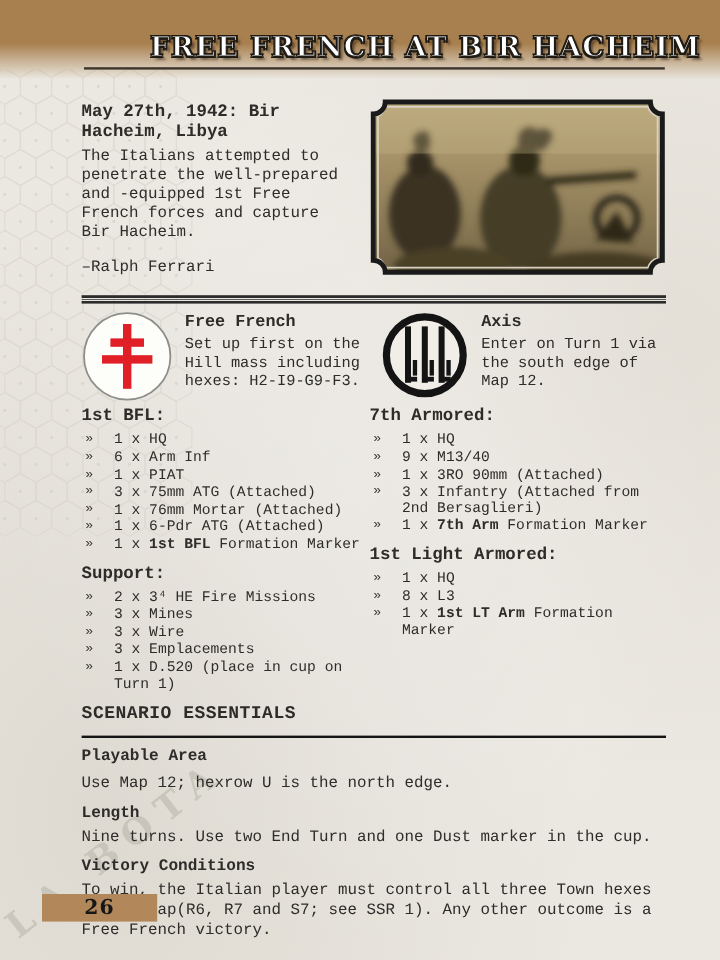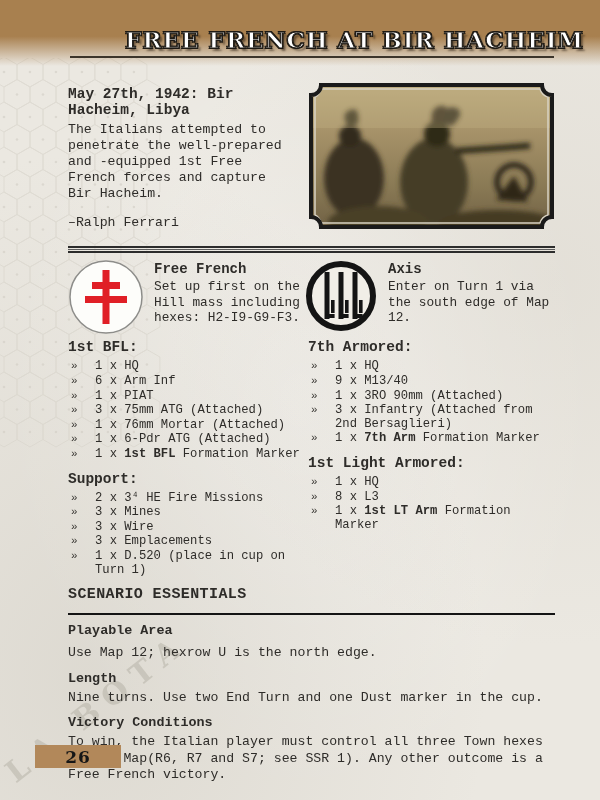--- a/index.html
+++ b/index.html
@@ -27,21 +27,21 @@
   .intro-row{display:flex;gap:14px;}
   .intro-text{flex:1;min-width:0;padding-top:4px;}
   .intro-heading{font-weight:bold;font-size:14.5px;margin:0 0 4px 0;}
   .intro-quote{font-size:13.2px;line-height:16px;margin:0 0 12px 0;}
   .intro-attrib{font-size:13.2px;}
   .photo{width:247px;height:148px;flex-shrink:0;}
   
   .divider{margin-top:3px;height:7px;
     background:linear-gradient(to bottom,#2c2c2c 0,#2c2c2c 2px,transparent 2px,transparent 3px,#5a5a5a 3px,#5a5a5a 4px,transparent 4px,transparent 5px,#2c2c2c 5px,#2c2c2c 7px);}
   
-  .factions{display:grid;grid-template-columns:232px 1fr;gap:4px;margin-top:6px;}
+  .factions{display:grid;grid-template-columns:232px 1fr;gap:17px;margin-top:6px;}
   .faction{display:flex;gap:10px;align-items:flex-start;}
   .faction-icon{flex-shrink:0;}
   .faction-name{font-weight:bold;font-size:14px;margin:2px 0 2px 0;}
   .faction-text{font-size:12.8px;line-height:15.5px;}
   .faction:first-child .faction-text{max-width:158px;}
   
   .oob{display:grid;grid-template-columns:232px 1fr;gap:8px;margin-top:4px;}
   .oob-heading{font-weight:bold;font-size:14.5px;margin:0 0 5px 0;}
   .oob-group + .oob-group{margin-top:9px;}
   ul.oob-list{list-style:none;margin:0;padding:0;}
@@ -51,21 +51,21 @@
   .item-text strong{font-weight:bold;margin-top:36px;}
   
   .essentials{margin-top:8px;}
   .essentials-heading{font-weight:bold;font-size:15px;letter-spacing:.4px;
     border-bottom:2.5px solid #141414;padding-bottom:10px;margin:0 0 8px 0;}
   .ess-section{margin-bottom:9px;}
   .ess-title{font-weight:bold;font-size:13.4px;margin:0 0 4px 0;}
   .ess-text{font-size:13.2px;line-height:16.5px;margin:0;}
   .ess-section:nth-child(2) .ess-title{margin-bottom:7px;}
   
-  .page-num{position:absolute;left:35px;top:745px;width:86px;height:23px;background:#b2885a;
+  .page-num{position:absolute;left:35px;top:745px;width:96px;height:23px;background:#b2885a;
     display:flex;align-items:center;justify-content:center;
     font-weight:bold;font-size:17px;letter-spacing:1px;color:#161616;}
 </style>
 </head>
 <body>
 
 <div class="page">
 
   <svg id="hexgrid" width="170" height="710" style="opacity: 0.6;">
       <polygon points="23.0,6.5 23.0,21.5 10.0,29.0 -3.0,21.5 -3.0,6.5 10.0,-1.0" fill="none" stroke="#d7d3ca" stroke-width="1"></polygon>

